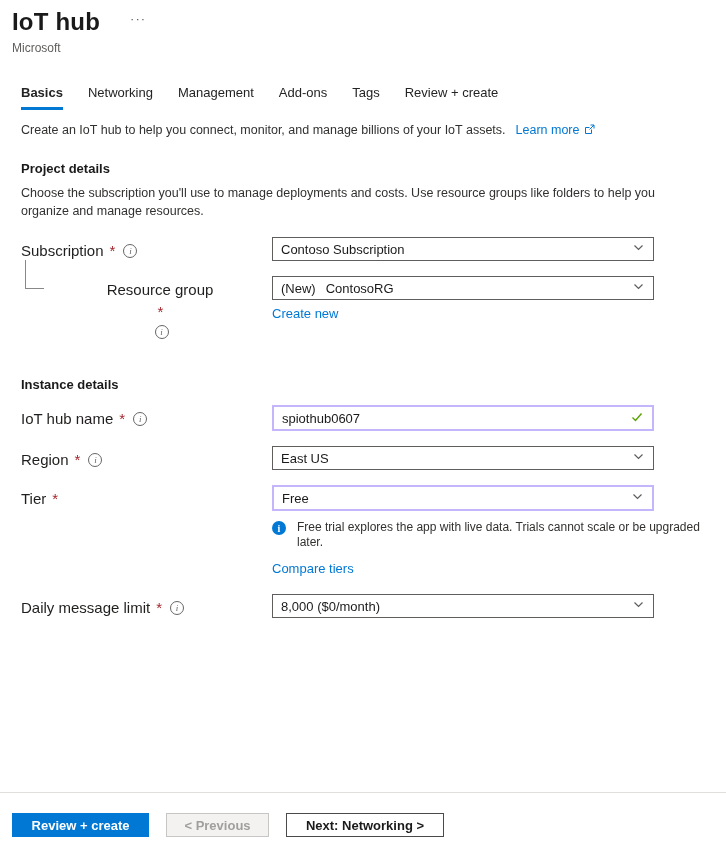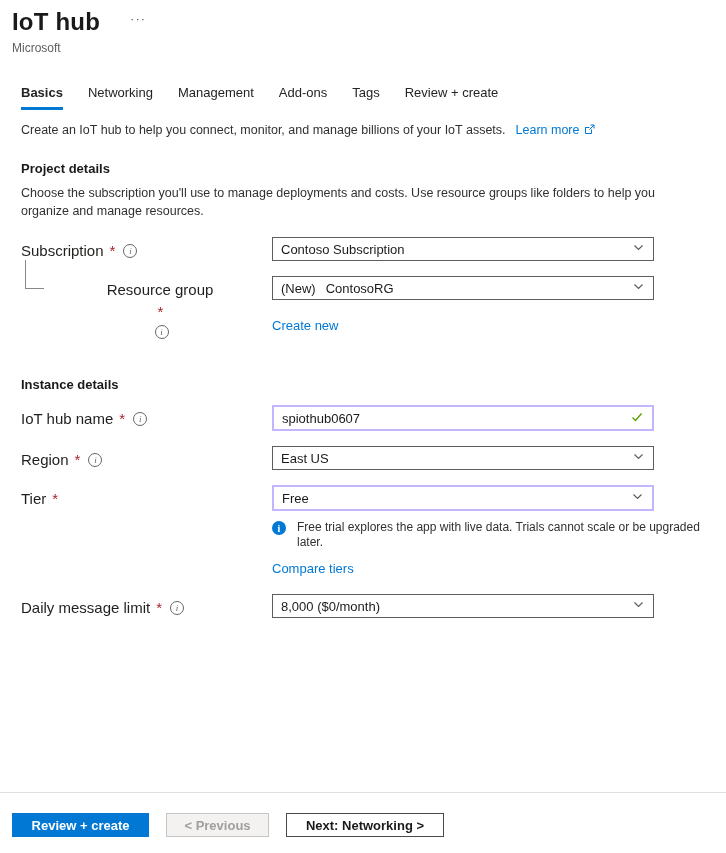--- a/index.html
+++ b/index.html
@@ -50,21 +50,21 @@
     display:flex; align-items:center; padding:0 8px; font-size:13px; color:#1a1a1a; cursor:pointer;
   }
   .select-box .value { flex:1 1 auto; white-space:nowrap; overflow:hidden; }
   .select-box.valid, .text-input-wrap.valid { border:2px solid #c4b5fd; height:26px; }
   .chevron { flex:0 0 auto; margin-left:8px; }
   .text-input-wrap { cursor:text; }
   .text-input-wrap input { border:none; outline:none; flex:1 1 auto; font:inherit; color:inherit; background:transparent; }
   .check { flex:0 0 auto; margin-left:8px; }
   .value-prefix { margin-right:10px; }
 
-  .create-new { display:inline-block; margin-top:18px; font-size:13px; }
+  .create-new { display:inline-block; margin-top:6px; font-size:13px; }
 
   .info-msg { display:flex; gap:11px; margin-top:9px; align-items:flex-start; }
   .info-filled-icon { flex:0 0 auto; width:14px; height:14px; border-radius:50%; background:#0078d4;
     color:#fff; font-size:10px; font-weight:700; display:flex; align-items:center; justify-content:center;
     font-family:"Liberation Serif",serif; margin-top:1px; }
   .info-filled-icon::before { content:"i"; }
   .info-msg-text { font-size:12px; color:#323130; line-height:1.25; max-width:425px; }
   .compare-link { display:inline-block; margin-top:11px; font-size:13px; }
 
   .row.daily { margin-top:18px; }

